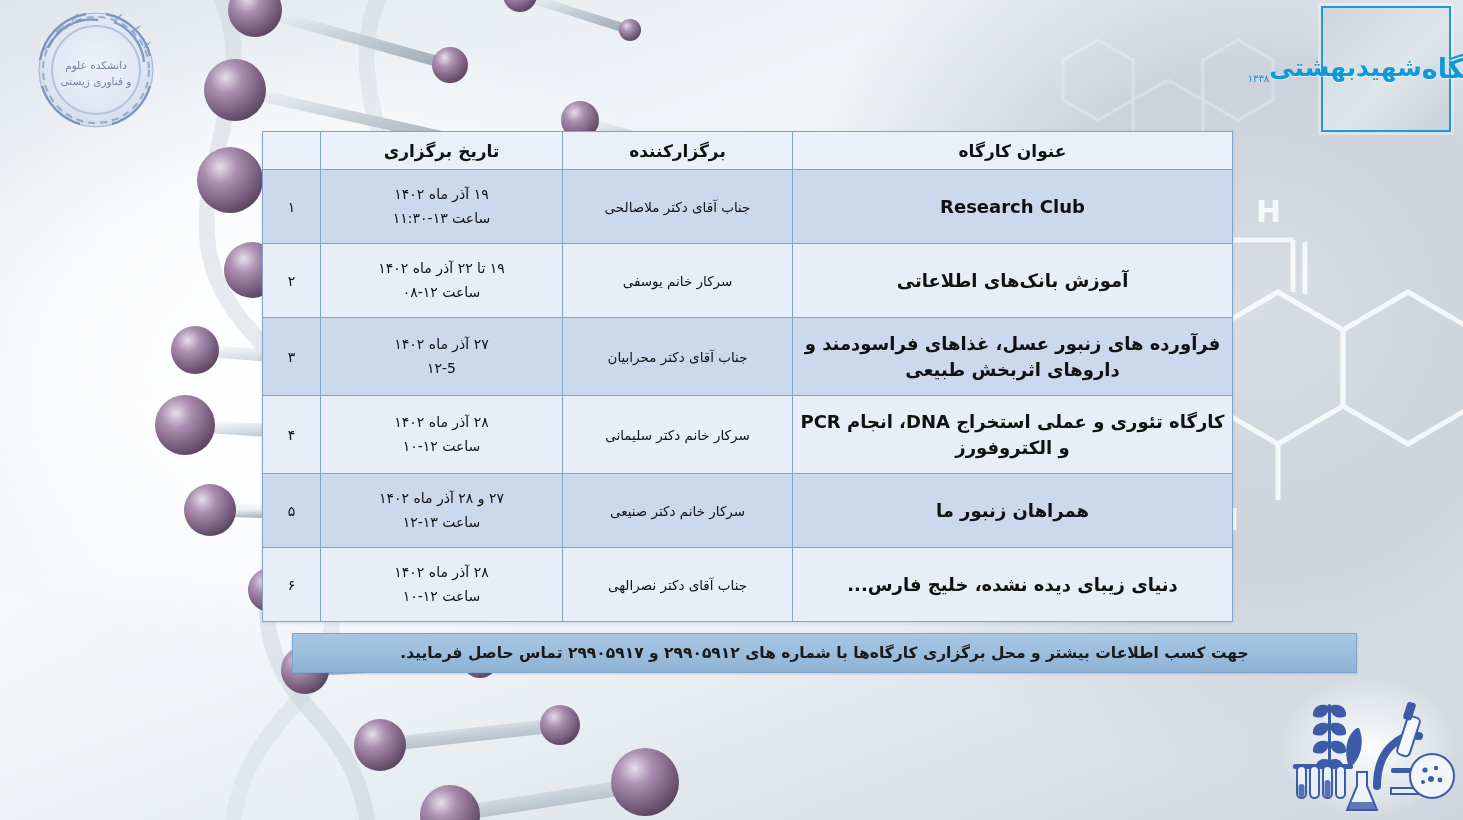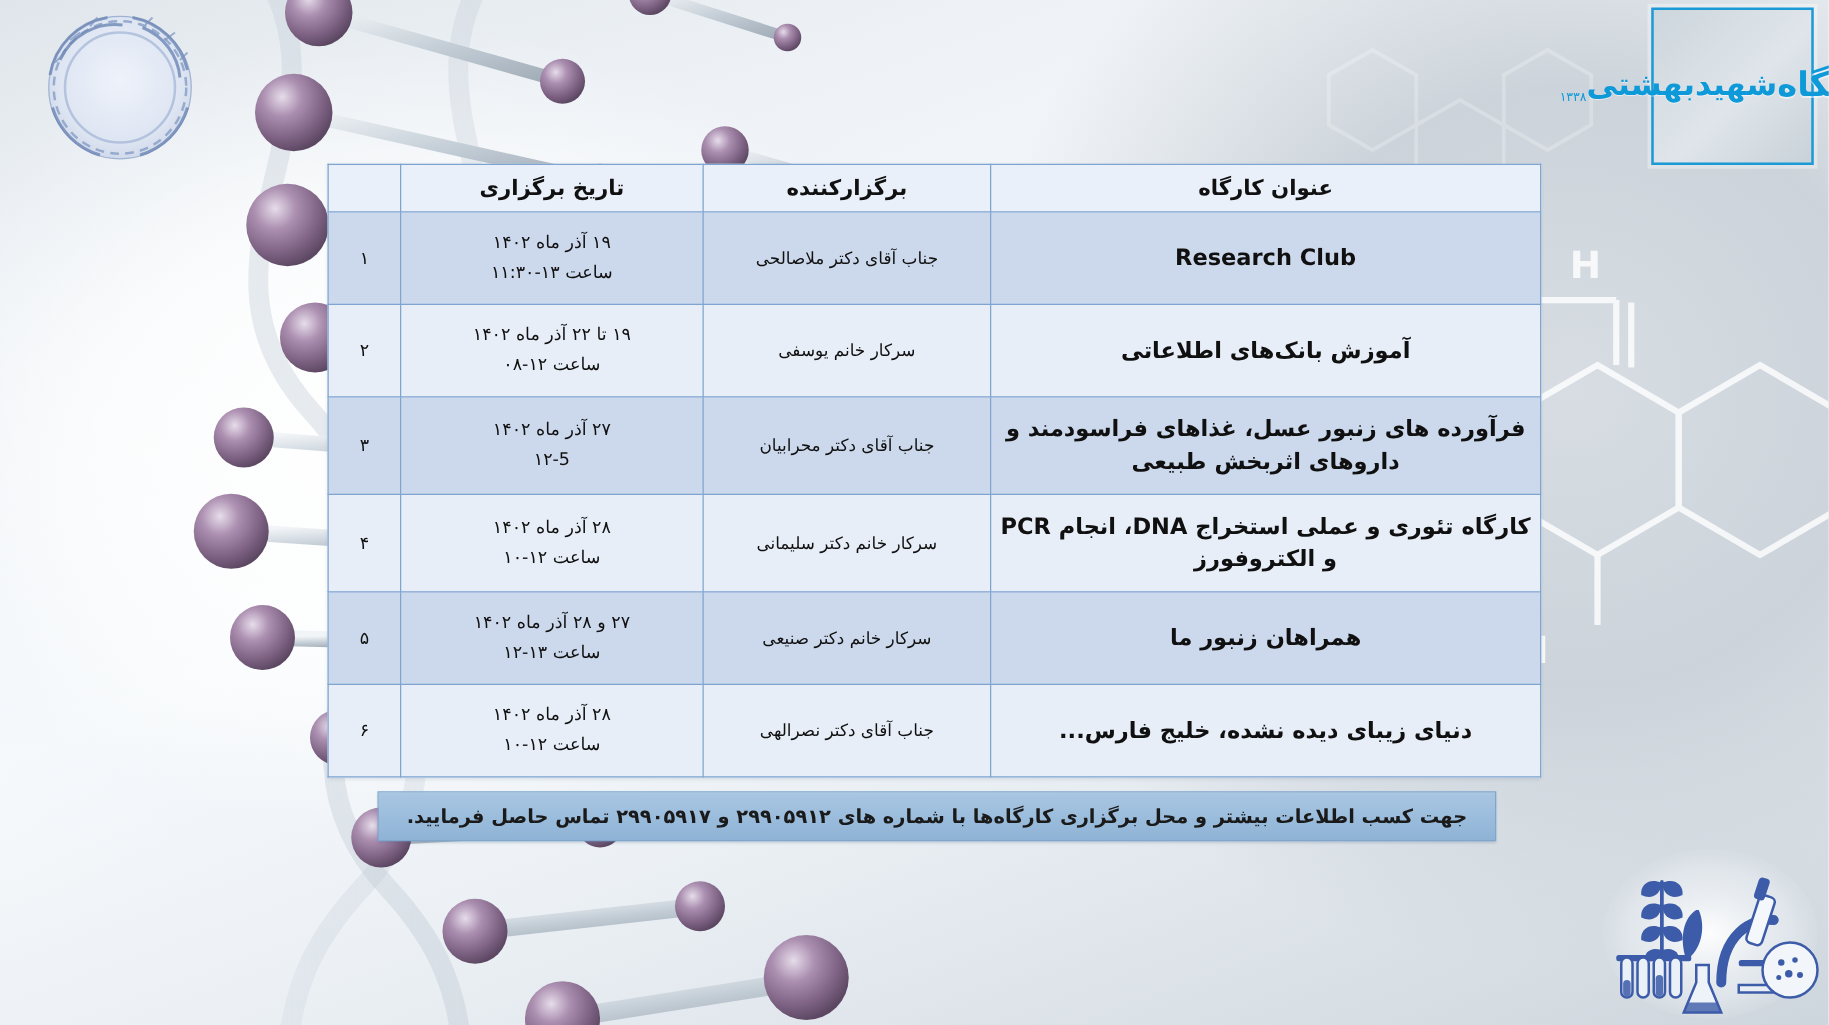--- a/index.html
+++ b/index.html
@@ -73,21 +73,21 @@
     display: flex; align-items: center; justify-content: center;
     text-align: center;
     color: #1a1a1a;
     box-shadow: 0 1px 2px rgba(80,105,135,.25);
   }
   #title-banner {
     left: 308px; top: 58px; width: 882px; height: 42px;
     font-size: 19.5px; font-weight: bold;
   }
   #footer-banner {
-    left: 302px; top: 633px; width: 895px; height: 40px;
+    left: 292px; top: 633px; width: 1065px; height: 40px;
     font-size: 15.5px; font-weight: bold;
   }
 
   
   #schedule-table {
     position: absolute;
     left: 262px; top: 131px;
     width: 970px;
     border-collapse: collapse;
     table-layout: fixed;
@@ -278,20 +278,24 @@
         <g stroke="#7e95bf" stroke-width="1.6" opacity=".7">
           <line x1="-52" y1="-20" x2="-44" y2="-28"></line>
           <line x1="-40" y1="-38" x2="-32" y2="-44"></line>
           <line x1="-24" y1="-49" x2="-18" y2="-56"></line>
           <line x1="20" y1="-50" x2="26" y2="-56"></line>
           <line x1="36" y1="-38" x2="44" y2="-44"></line>
           <line x1="48" y1="-22" x2="54" y2="-28"></line>
         </g>
       </g>
     </svg>
+    <div class="seal-label">
+      <div>دانشکده علوم</div>
+      <div>و فناوری زیستی</div>
+    </div>
   </div>
 
   <div id="uni-logo">
     <div class="logo-inner">
       <div class="logo-word w1">دانشگاه</div>
       <div class="logo-word w2">شهید</div>
       <div class="logo-word w3">بهشتی</div>
       <div class="logo-year">۱۳۳۸</div>
     </div>
   </div>

